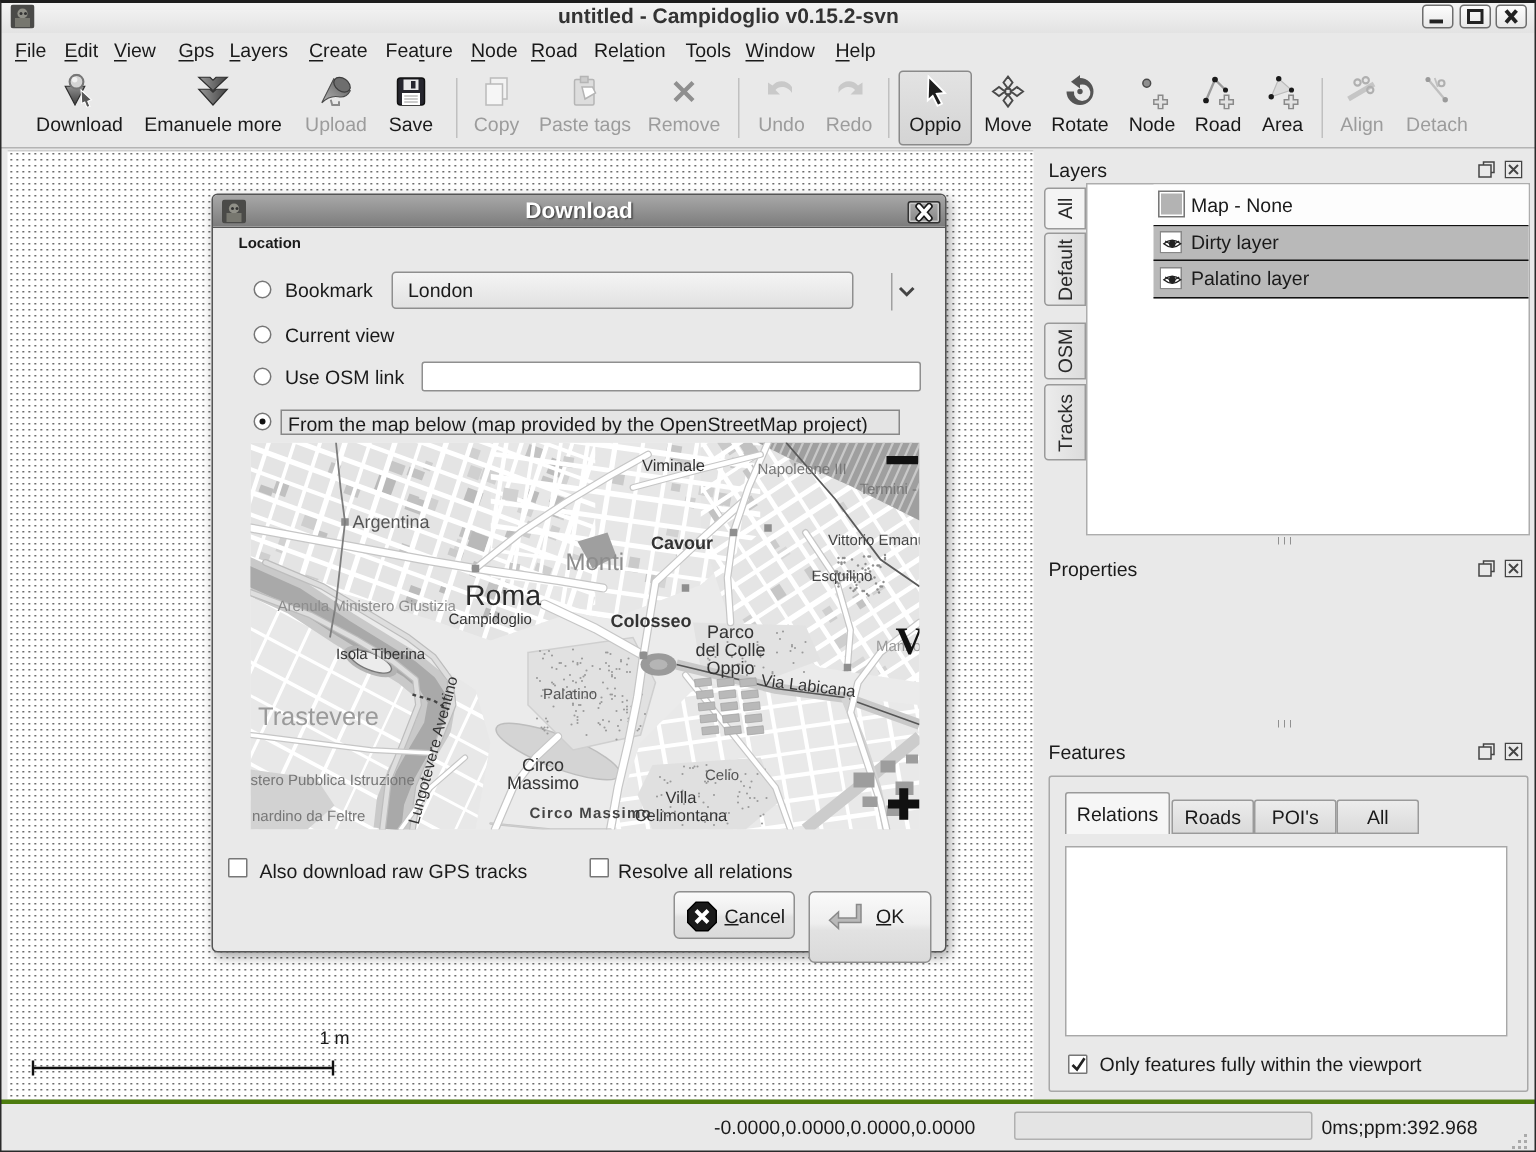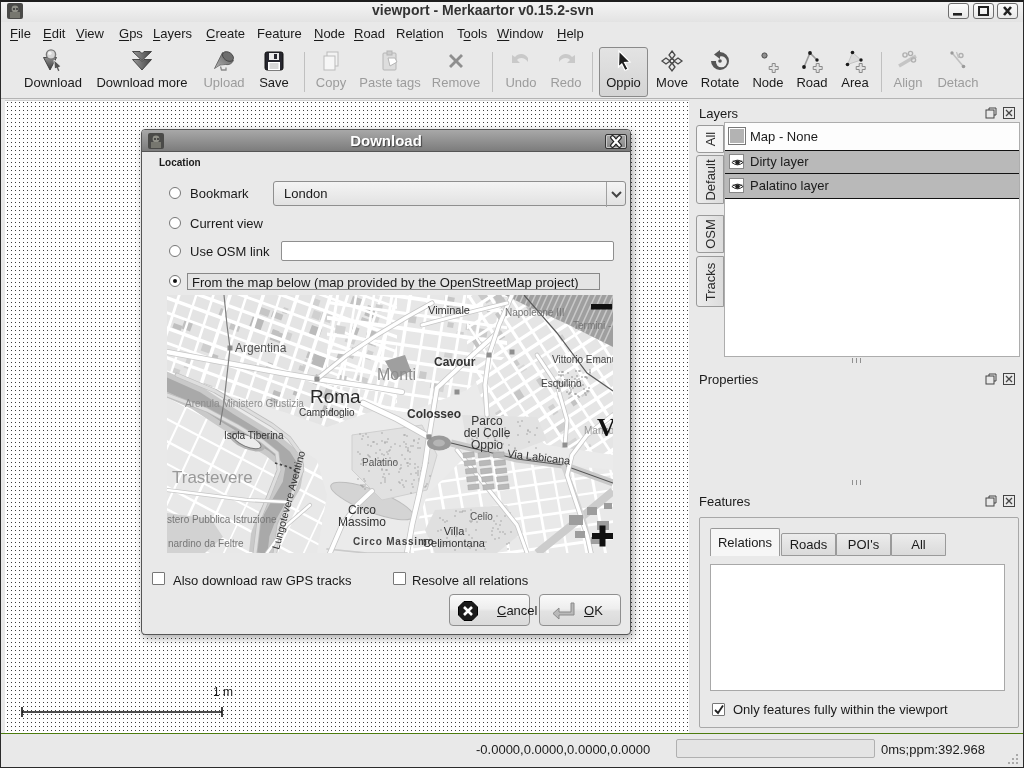--- a/index.html
+++ b/index.html
@@ -29,34 +29,34 @@
 
 #canvas { position:absolute; left:5px; top:100px; width:684px; height:633px; background:#fff; border-top:1px solid #cfcfcf; }
 
 
 #dock { position:absolute; left:695px; top:100px; width:329px; height:633px; background:#e9e9e9; }
 .ptitle { position:absolute; font-size:13px; color:#1a1a1a; }
 .picon { position:absolute; width:12px; height:12px; }
 .vtab { position:absolute; left:1px; width:28px; border:1px solid #9a9a9a; border-radius:3px 0 0 3px; background:linear-gradient(to right,#ececec,#dcdcdc); }
 .vtab span { position:absolute; left:50%; top:50%; transform:translate(-50%,-50%) rotate(-90deg); white-space:nowrap; font-size:13px; color:#2a2a2a; }
 #layerlist { position:absolute; left:29px; top:22px; width:296px; height:235px; background:#fff; border:1px solid #adadad; }
-.lrow { position:relative; height:25px; border-bottom:1px solid #111; font-size:13px; }
+.lrow { position:relative; height:25px; border-bottom:1px solid #111; font-size:13px;margin-left:44px; }
 .lrow .txt { position:absolute; left:25px; top:4px; }
 .lrow .ico { position:absolute; left:4px; top:4px; width:16px; height:16px; background:#fff; border:1px solid #888; }
 .gray { background:#b9b9b9; }
 .splitdots { position:absolute; width:12px; height:5px; background:repeating-linear-gradient(90deg,#909090 0 1px,transparent 1px 4px); }
 
 
 #featframe { position:absolute; left:699px; top:517px; width:320px; height:211px; border:1px solid #a8a8a8; border-radius:2px; background:#e9e9e9; }
 .ftab { position:absolute; top:15px; height:23px; border:1px solid #9a9a9a; background:linear-gradient(#ececec,#dadada); font-size:13px; text-align:center; border-radius:2px 2px 0 0; }
 .ftab.sel { background:#f6f6f6; height:28px; top:10px; border-bottom:none; z-index:2; }
 #featlist { position:absolute; left:10px; top:46px; width:295px; height:127px; background:#fff; border:1px solid #a8a8a8; }
 
 
-#statusbar { position:absolute; left:0; top:733px; right:0; height:35px; background:#e9e9e9; border-top:1px solid #4d7c0f; }
+#statusbar { position:absolute; left:0; top:733px; right:0; height:35px; background:#e9e9e9; border-top:3px solid #4d7c0f; }
 
 
 .cb { position:absolute; width:13px; height:13px; border:1px solid #777; background:#fff; border-radius:1px; }
 .rb { position:absolute; width:12px; height:12px; border:1px solid #777; background:#fff; border-radius:50%; }
 .rb.on::after { content:""; position:absolute; left:3px; top:3px; width:4px; height:4px; background:#111; border-radius:50%; }
 
 
 #dlg { position:absolute; left:141px; top:129px; width:490px; height:506px; background:#e9e9e9;
   border:1px solid #555; border-radius:4px; box-shadow:2px 3px 8px rgba(0,0,0,0.35); }
 #dlgtitle { position:absolute; left:0; top:0; right:0; height:22px; border-radius:3px 3px 0 0;
@@ -64,21 +64,21 @@
 #dlgtitle .t { position:absolute; left:0; right:0; top:2px; text-align:center; font-weight:bold; font-size:15px; color:#fff; text-shadow:1px 1px 1px #444; }
 .field { position:absolute; border:1px solid #8f8f8f; border-radius:2px; background:#fff; }
 .combo { position:absolute; border:1px solid #8f8f8f; border-radius:3px; background:linear-gradient(#f4f4f4,#e2e2e2); }
 .btn { position:absolute; border:1px solid #8f8f8f; border-radius:4px; background:linear-gradient(#fafafa 0%,#eee 45%,#e2e2e2 55%,#dadada 100%); font-size:13px; }
 </style>
 </head>
 <body>
 <div id="win">
   <div id="winborder"></div>
   <div id="titlebar">
-    <div class="title" style="text-align:left;left:372px;right:auto">viewport - Merkaartor v0.15.2-svn</div>
+    <div class="title" style="text-align:left;left:372px;right:auto">untitled - Campidoglio v0.15.2-svn</div>
     <svg class="abs" style="left:7px;top:3px" width="16" height="16">
         <rect width="16" height="16" rx="2" fill="#4a4a48"></rect>
         <circle cx="8" cy="6" r="3.4" fill="#909088"></circle>
         <rect x="3" y="9" width="10" height="6" fill="#77776f"></rect>
         <circle cx="7" cy="6" r="1" fill="#333"></circle>
         <circle cx="10" cy="6" r="1" fill="#333"></circle>
       </svg>
     <div class="winbtn" style="left:948px">
         <svg width="19" height="14" viewBox="0 0 19 14">
           <rect x="4" y="9" width="9" height="2.6" fill="#222"></rect>
@@ -131,21 +131,21 @@
       <svg class="ic" viewBox="0 0 24 24">
           <defs>
             <linearGradient id="dm" x1="0" y1="0" x2="1" y2="0">
               <stop offset="0" stop-color="#999"></stop>
               <stop offset="1" stop-color="#444"></stop>
             </linearGradient>
           </defs>
           <path d="M2.5 2.5 H10 L12 4.5 L14 2.5 H21.5 L12 11.5 Z" fill="url(#dm)" stroke="#2e2e2e" stroke-width="0.8"></path>
           <path d="M2.5 10.5 H10 L12 12.5 L14 10.5 H21.5 L12 21 Z" fill="url(#dm)" stroke="#2e2e2e" stroke-width="0.8"></path>
         </svg>
-      <span class="lb">Download more</span>
+      <span class="lb">Emanuele more</span>
       </div>
     <div class="tbtn dis" style="left:198px;width:52px">
       <svg class="ic" viewBox="0 0 24 24">
           <defs>
             <linearGradient id="up" x1="0" y1="1" x2="1" y2="0">
               <stop offset="0" stop-color="#b5b5b5"></stop>
               <stop offset="1" stop-color="#555"></stop>
             </linearGradient>
           </defs>
           <path d="M2.5 19.5 L10.5 3.5 L21.5 11.5 Q19 16.5 13.5 15.5 Q8 14.5 2.5 19.5 Z" fill="url(#up)" stroke="#4a4a4a" stroke-width="0.7"></path>
@@ -390,21 +390,21 @@
         </svg>
       <div class="t">Download</div>
       <div class="abs" style="left:463px;top:4px;width:22px;height:15px;border:1px solid #333;border-radius:2px;background:linear-gradient(#a9a9a9,#888);box-shadow:inset 0 0 0 1px #c9c9c9"><svg width="20" height="13" viewBox="0 0 20 13">
             <path d="M6.5 2.5 L13.5 10.5 M13.5 2.5 L6.5 10.5" stroke="#1a1a1a" stroke-width="4.6" stroke-linecap="round"></path>
             <path d="M6.5 2.5 L13.5 10.5 M13.5 2.5 L6.5 10.5" stroke="#fff" stroke-width="2.4" stroke-linecap="round"></path>
           </svg></div>
     </div>
     <div class="abs" style="left:17px;top:27px;font-weight:bold;font-size:10px">Location</div>
     <div class="rb" style="left:27px;top:57px"></div>
     <div class="abs" style="left:48px;top:56px">Bookmark</div>
-    <div class="combo" style="left:131px;top:51px;width:353px;height:25px">
+    <div class="combo" style="left:119px;top:51px;width:308px;height:25px">
       <span class="abs" style="left:10px;top:4px">London</span>
       <span class="abs" style="left:332px;top:0;width:1px;height:25px;background:#a0a0a0"></span>
       <svg class="abs" style="left:336px;top:8px" width="13" height="9" viewBox="0 0 13 9">
           <path d="M2 2 L6.5 6.5 L11 2" fill="none" stroke="#444" stroke-width="2"></path>
         </svg>
     </div>
     <div class="rb" style="left:27px;top:87px"></div>
     <div class="abs" style="left:48px;top:86px">Current view</div>
     <div class="rb" style="left:27px;top:115px"></div>
     <div class="abs" style="left:48px;top:114px">Use OSM link</div>
@@ -1614,22 +1614,22 @@
       </div>
     <div class="cb" style="left:10px;top:442px"></div>
     <div class="abs" style="left:31px;top:443px">Also download raw GPS tracks</div>
     <div class="cb" style="left:251px;top:442px"></div>
     <div class="abs" style="left:270px;top:443px">Resolve all relations</div>
     <div class="btn" style="left:307px;top:464px;width:81px;height:32px">
       <svg class="abs" style="left:7px;top:5px" width="22" height="22" viewBox="0 0 22 22">
           <path d="M7 1.5 H15 L20.5 7 V15 L15 20.5 H7 L1.5 15 V7 Z" fill="#1a1a1a" stroke="#000"></path>
           <path d="M7 7 L15 15 M15 7 L7 15" stroke="#fff" stroke-width="2.6"></path>
         </svg>
-      <span class="abs" style="left:47px;top:8px"><u>C</u>ancel</span>
+      <span class="abs" style="left:33px;top:8px"><u>C</u>ancel</span>
     </div>
-    <div class="btn" style="left:397px;top:464px;width:82px;height:32px">
+    <div class="btn" style="left:397px;top:464px;width:82px;height:48px">
       <svg class="abs" style="left:11px;top:5px" width="24" height="22" viewBox="0 0 24 22">
           <path d="M20 3 V12 H8 V8 L2 13.5 L8 19 V15 H23 V3 Z" fill="#b9b9b9" stroke="#8a8a8a"></path>
         </svg>
       <span class="abs" style="left:44px;top:8px"><u>O</u>K</span>
     </div>
   </div>
 </div>
 
 </body></html>

